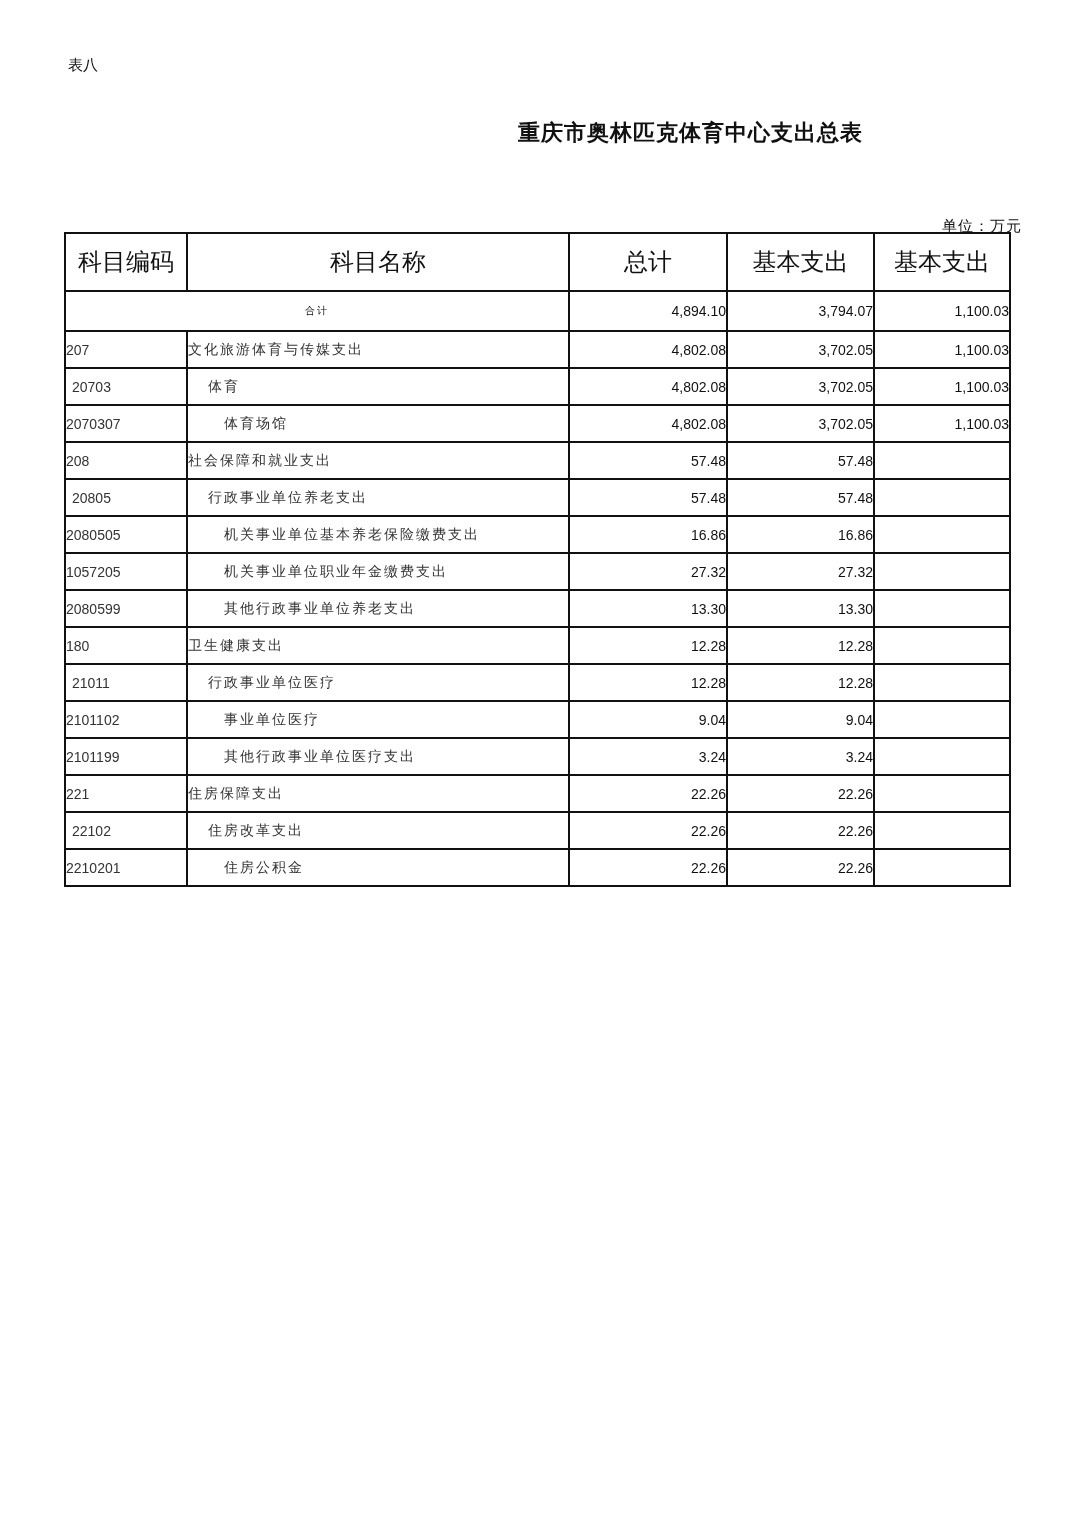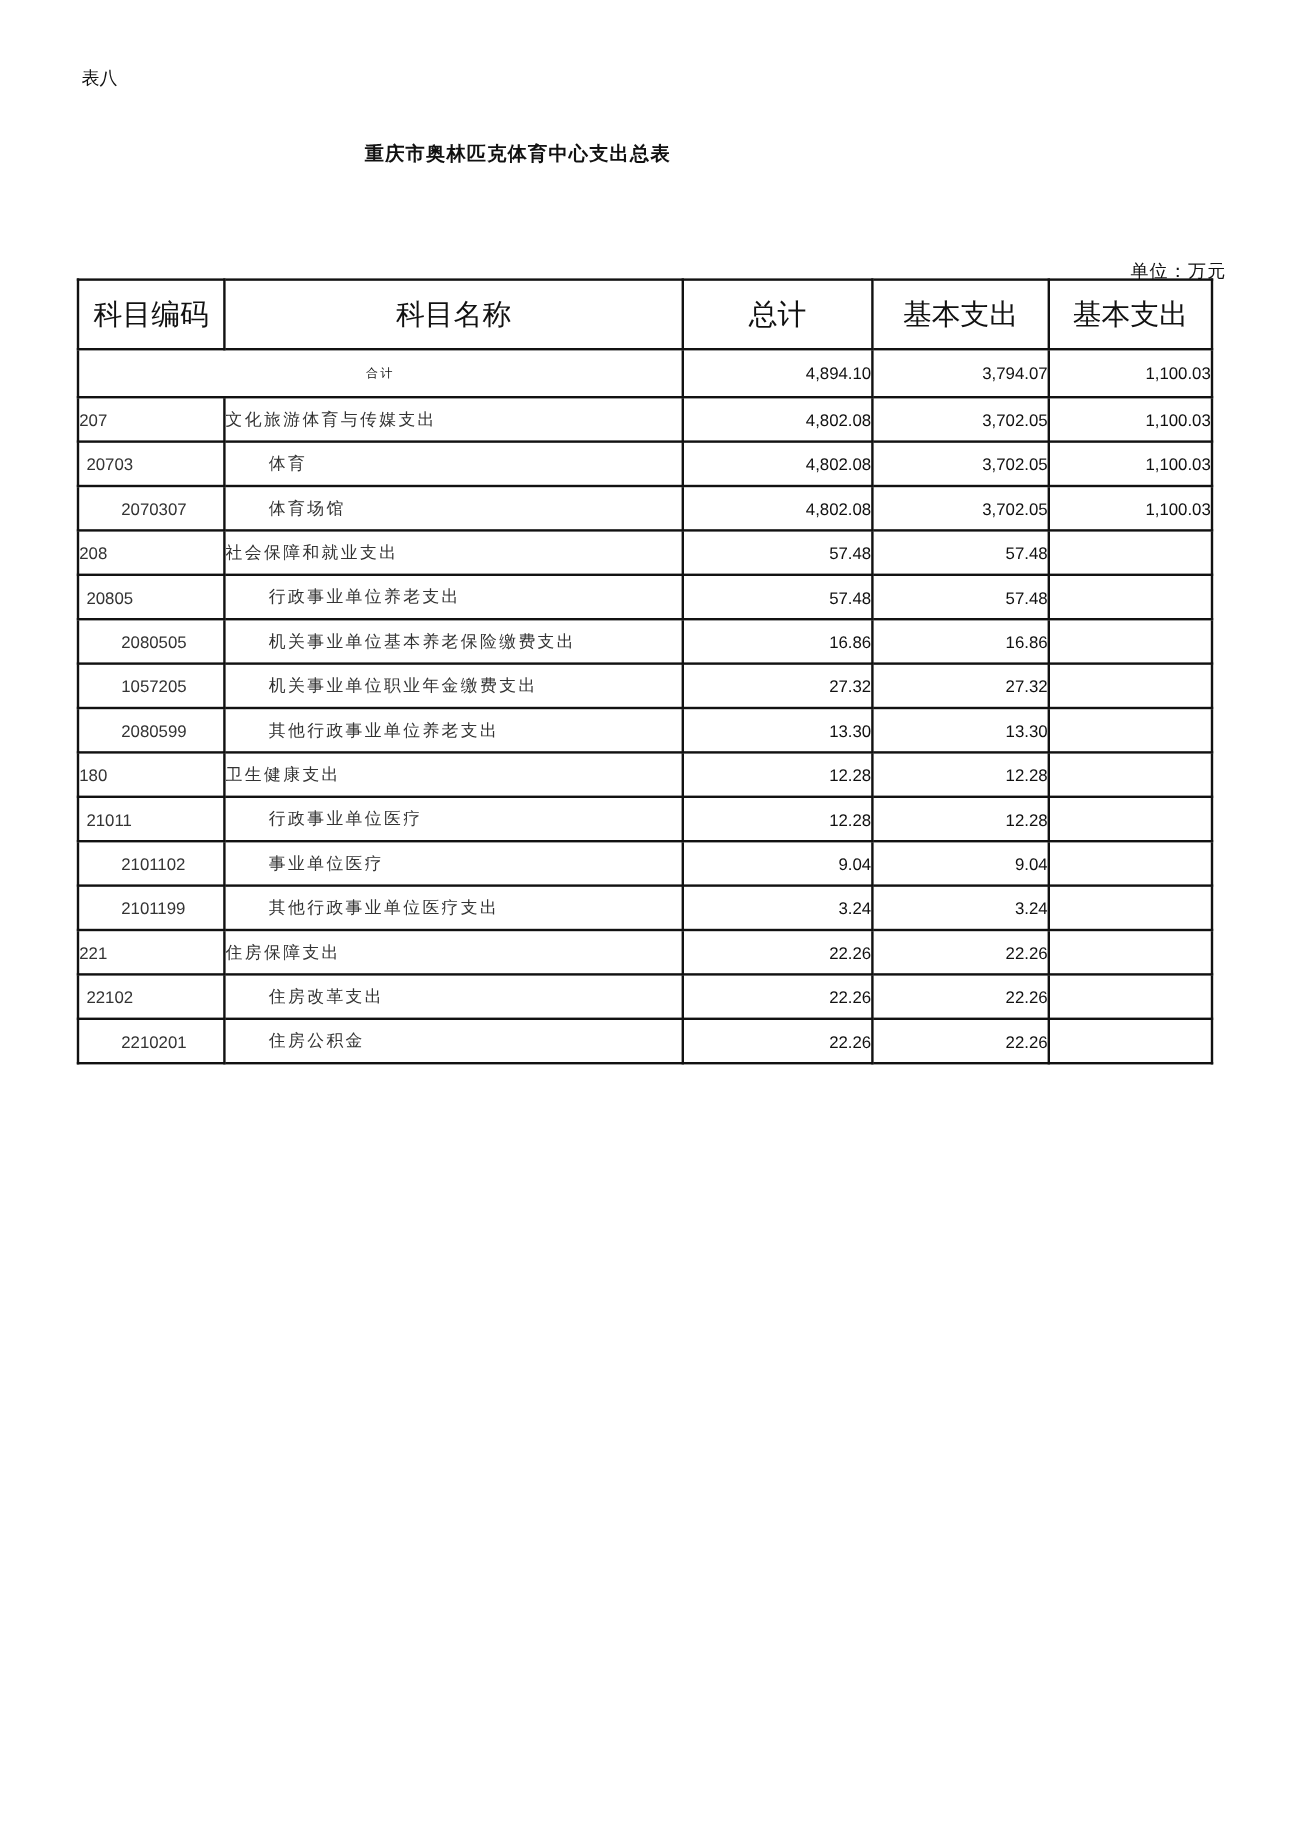--- a/index.html
+++ b/index.html
@@ -1,30 +1,30 @@
 <!DOCTYPE html>
 <html><head>
 <meta charset="utf-8">
 <style>
   html, body { margin:0; padding:0; background:#ffffff; }
   body { width:1074px; height:1520px; position:relative; font-family:"DejaVu Sans", sans-serif; color:#111; overflow:hidden; }
   .table-label { position:absolute; left:68px; top:56px; font-family:"DejaVu Serif", serif; font-size:15px; }
-  .page-title { position:absolute; left:0; width:863px; top:118px; text-align:center; font-family:"DejaVu Serif", serif; font-weight:bold; font-size:16px; letter-spacing:1px; }
+  .page-title { position:absolute; left:0; width:863px; top:118px; text-align:right; font-family:"DejaVu Serif", serif; font-weight:bold; font-size:22px; letter-spacing:1px; }
   .unit-label { position:absolute; right:52px; top:205px; font-family:"DejaVu Serif", serif; font-size:15px; letter-spacing:1px;margin-top:12px; }
   table.main { position:absolute; left:64px; top:232px; border-collapse:collapse; table-layout:fixed; }
   table.main td, table.main th { border:2px solid #111; padding:0; overflow:hidden; white-space:nowrap; }
   th { font-weight:normal; font-size:24px; height:56px; text-align:center; }
   col.c1 { width:122px; } col.c2 { width:382px; } col.c3 { width:158px; } col.c4 { width:147px; } col.c5 { width:136px; }
   td { height:35px; font-size:14px; }
   tr.total td { height:38px; }
   .code { font-family:"Liberation Sans", sans-serif; font-size:14px; color:#333; padding-left:3px; }
   .name { font-family:"DejaVu Sans", sans-serif; font-size:14px; color:#333; padding-left:4px; letter-spacing:2px; }
   .num { text-align:right; font-family:"Liberation Sans", sans-serif; font-size:14px; padding-right:2px; }
-  .lvl2 .code { padding-left:6px; } .lvl2 .name { padding-left:36px; }
-  .lvl3 .code { padding-left:35px; } .lvl3 .name { padding-left:36px; }
+  .lvl2 .code { padding-left:6px; } .lvl2 .name { padding-left:20px; }
+  .lvl3 .code { } .lvl3 .name { padding-left:36px; }
   .total-label { text-align:center; font-size:10px; letter-spacing:2px; }
 </style>
 </head>
 <body>
 
 <div class="table-label">表八</div>
 <div class="page-title">重庆市奥林匹克体育中心支出总表</div>
 <div class="unit-label">单位：万元</div>
 
 <table class="main">

